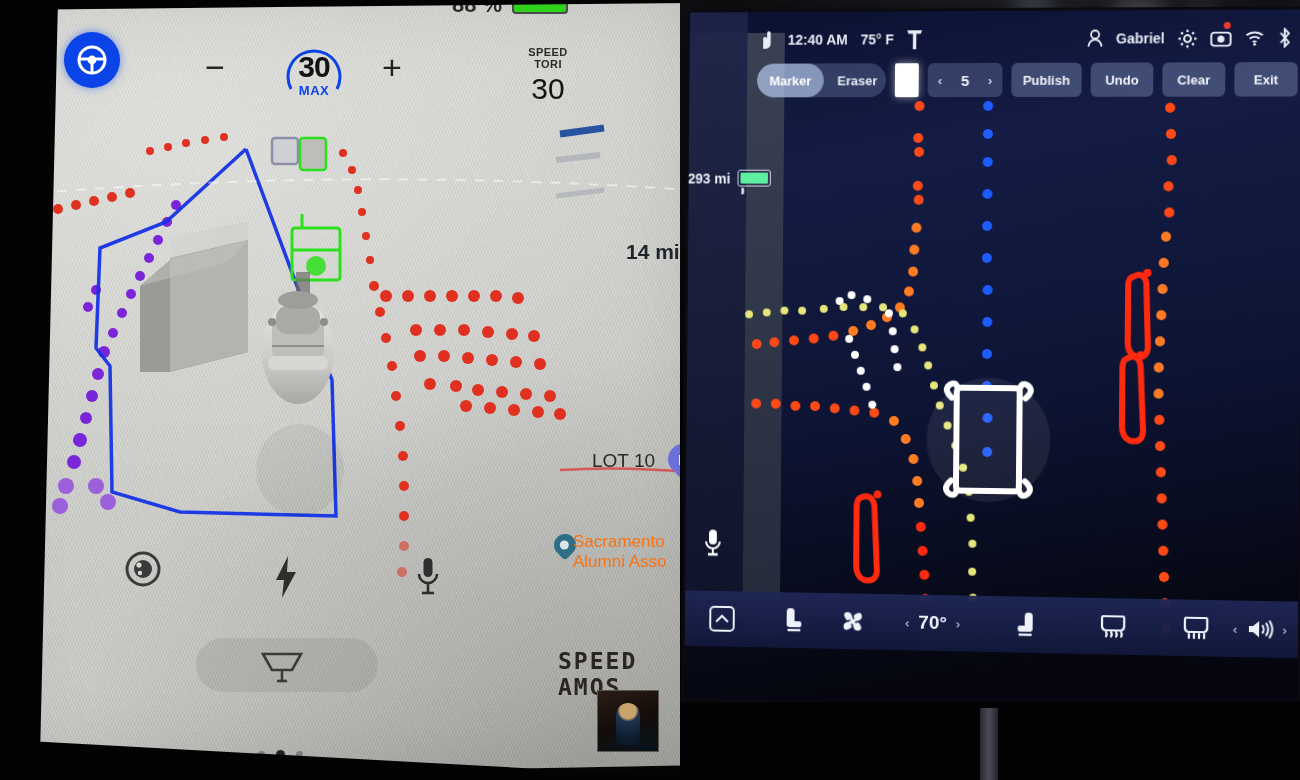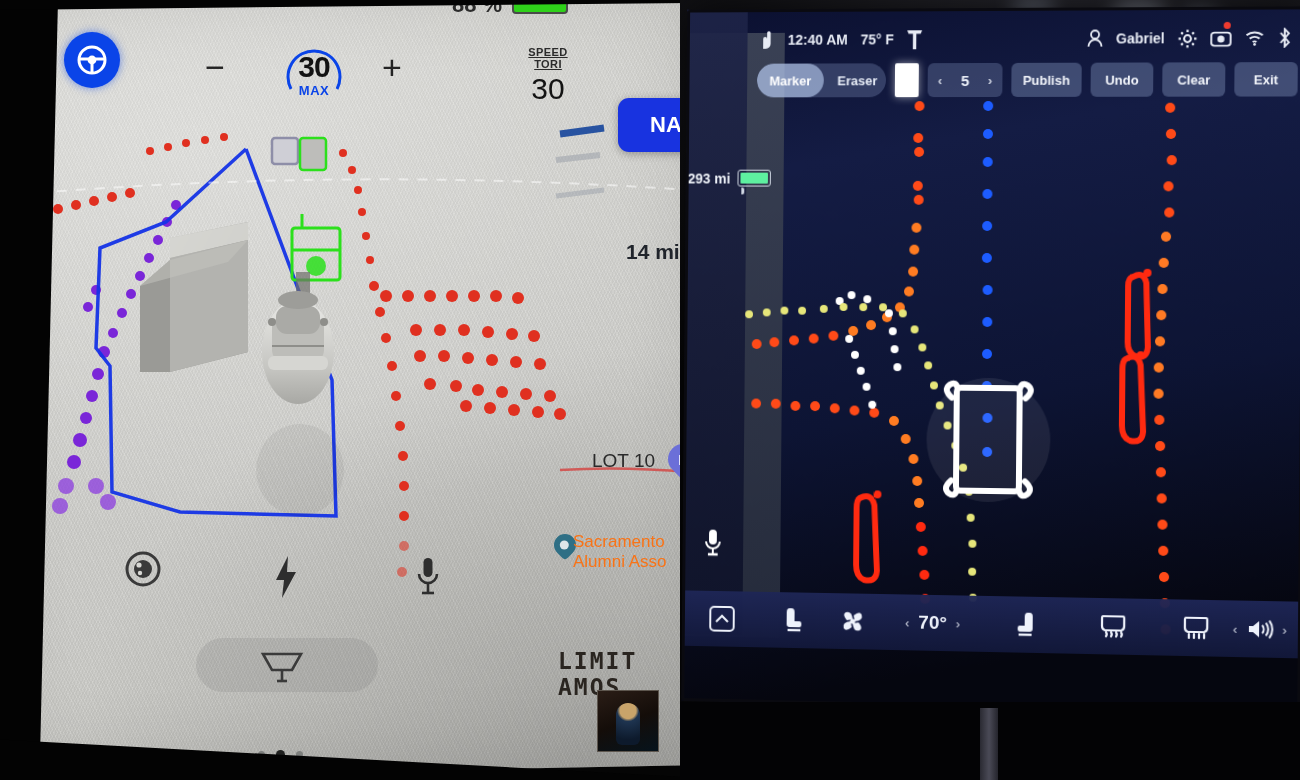--- a/index.html
+++ b/index.html
@@ -59,21 +59,21 @@
     left: 283px; top: 50px; width: 62px; text-align:center;
     font-size: 30px; font-weight: 600; color:#131313; letter-spacing:-1px;
   }
   #set-speed-max {
     left: 283px; top: 83px; width: 62px; text-align:center;
     font-size: 13px; font-weight: 700; color:#0a44e8; letter-spacing:.5px;
   }
   
   #speed-limit-label {
     left: 512px; top: 46px; width: 72px; text-align:center; line-height:12px;
-    font-size: 11px; font-weight: 700; color:#2b2b2b; letter-spacing:.4px;text-decoration:underline;
+    font-size: 11px; font-weight: 700; color:#2b2b2b; letter-spacing:.4px;
   }
   #speed-limit-value {
     left: 512px; top: 72px; width: 72px; text-align:center;
     font-size: 30px; font-weight: 400; color:#131313;
   }
   
   #battery-pct { left: 452px; top: -8px; font-size: 22px; font-weight: 700; color:#2b2b2b; }
   #battery-icon-top {
     left: 512px; top: -10px; width: 56px; height: 24px; border:2px solid #4a4a4a; border-radius:4px;
     background:#2fd11a;
@@ -424,21 +424,20 @@
 
     <div class="lp" id="speed-limit-label">
       <span>SPEED</span><br>
       <span>TORI</span>
     </div>
     <div class="lp" id="speed-limit-value">30</div>
 
     <div class="lp" id="battery-pct">88 %</div>
     <div class="lp" id="battery-icon-top"></div>
 
-    <div class="lp" id="nav-button">NA</div>
     <div class="lp" id="eta-distance">14 mi</div>
 
     <div class="lp" id="lot-label">LOT 10</div>
     <div class="lp" id="lot-pin">
       <span>P</span>
     </div>
 
     <div class="lp" id="poi-pin"></div>
     <div class="lp" id="poi-label">Sacramento Alumni Asso</div>
 
@@ -463,21 +462,21 @@
       <path d="M24 22 V33" stroke="#3a3a3a" stroke-width="2.6"></path>
       <path d="M19 33 H29" stroke="#3a3a3a" stroke-width="2.6"></path>
     </svg>
 
     <div class="lp" id="page-dots">
       <div class="pdot"></div>
       <div class="pdot active"></div>
       <div class="pdot"></div>
     </div>
 
-    <div class="lp" id="media-title">LIMIT AMOS</div>
+    <div class="lp" id="media-title">SPEED AMOS</div>
     <div class="lp" id="media-art"></div>
 
     <div class="bez" id="bez-left"></div>
     <div class="bez" id="bez-top"></div>
     <div class="bez" id="bez-bottom"></div>
   </div>
 
   <div id="right-panel">
     <div class="bokeh" style="left:430px; top:2px; width:58px; height:26px; background:#cfd8e8;"></div>
     <div class="bokeh" style="left:500px; top:10px; width:40px; height:20px; background:#b9c6dd;"></div>

